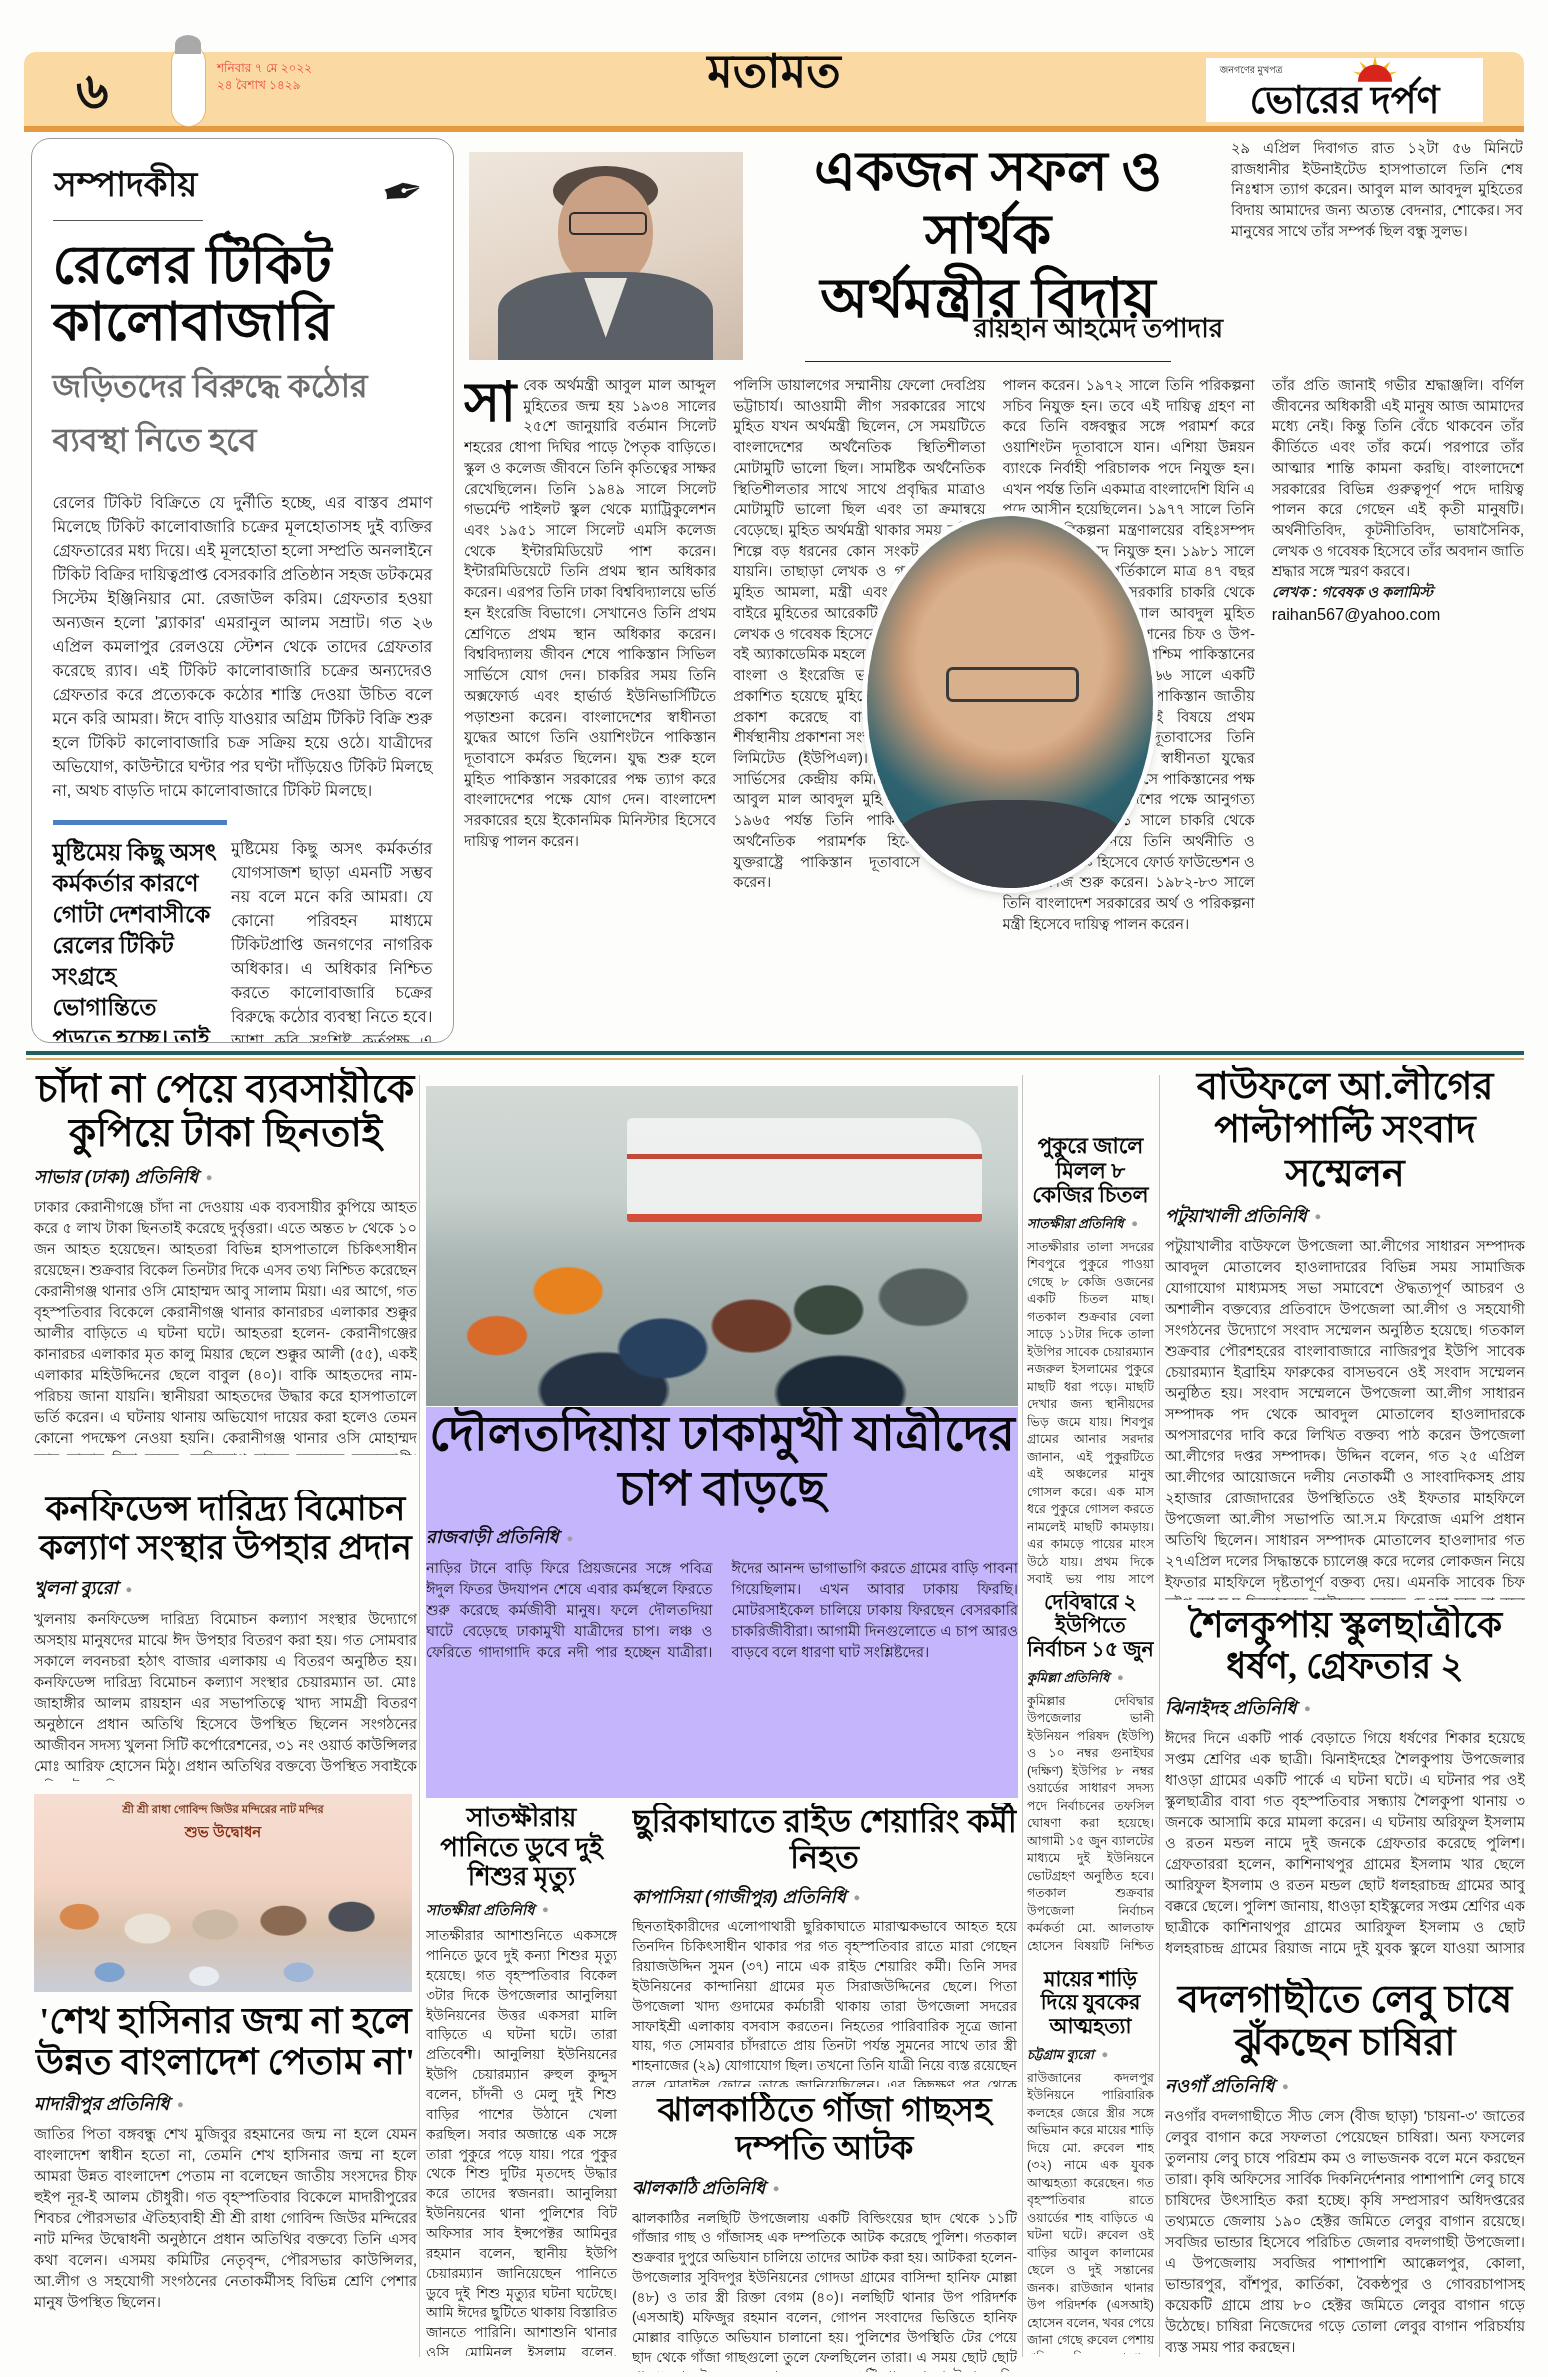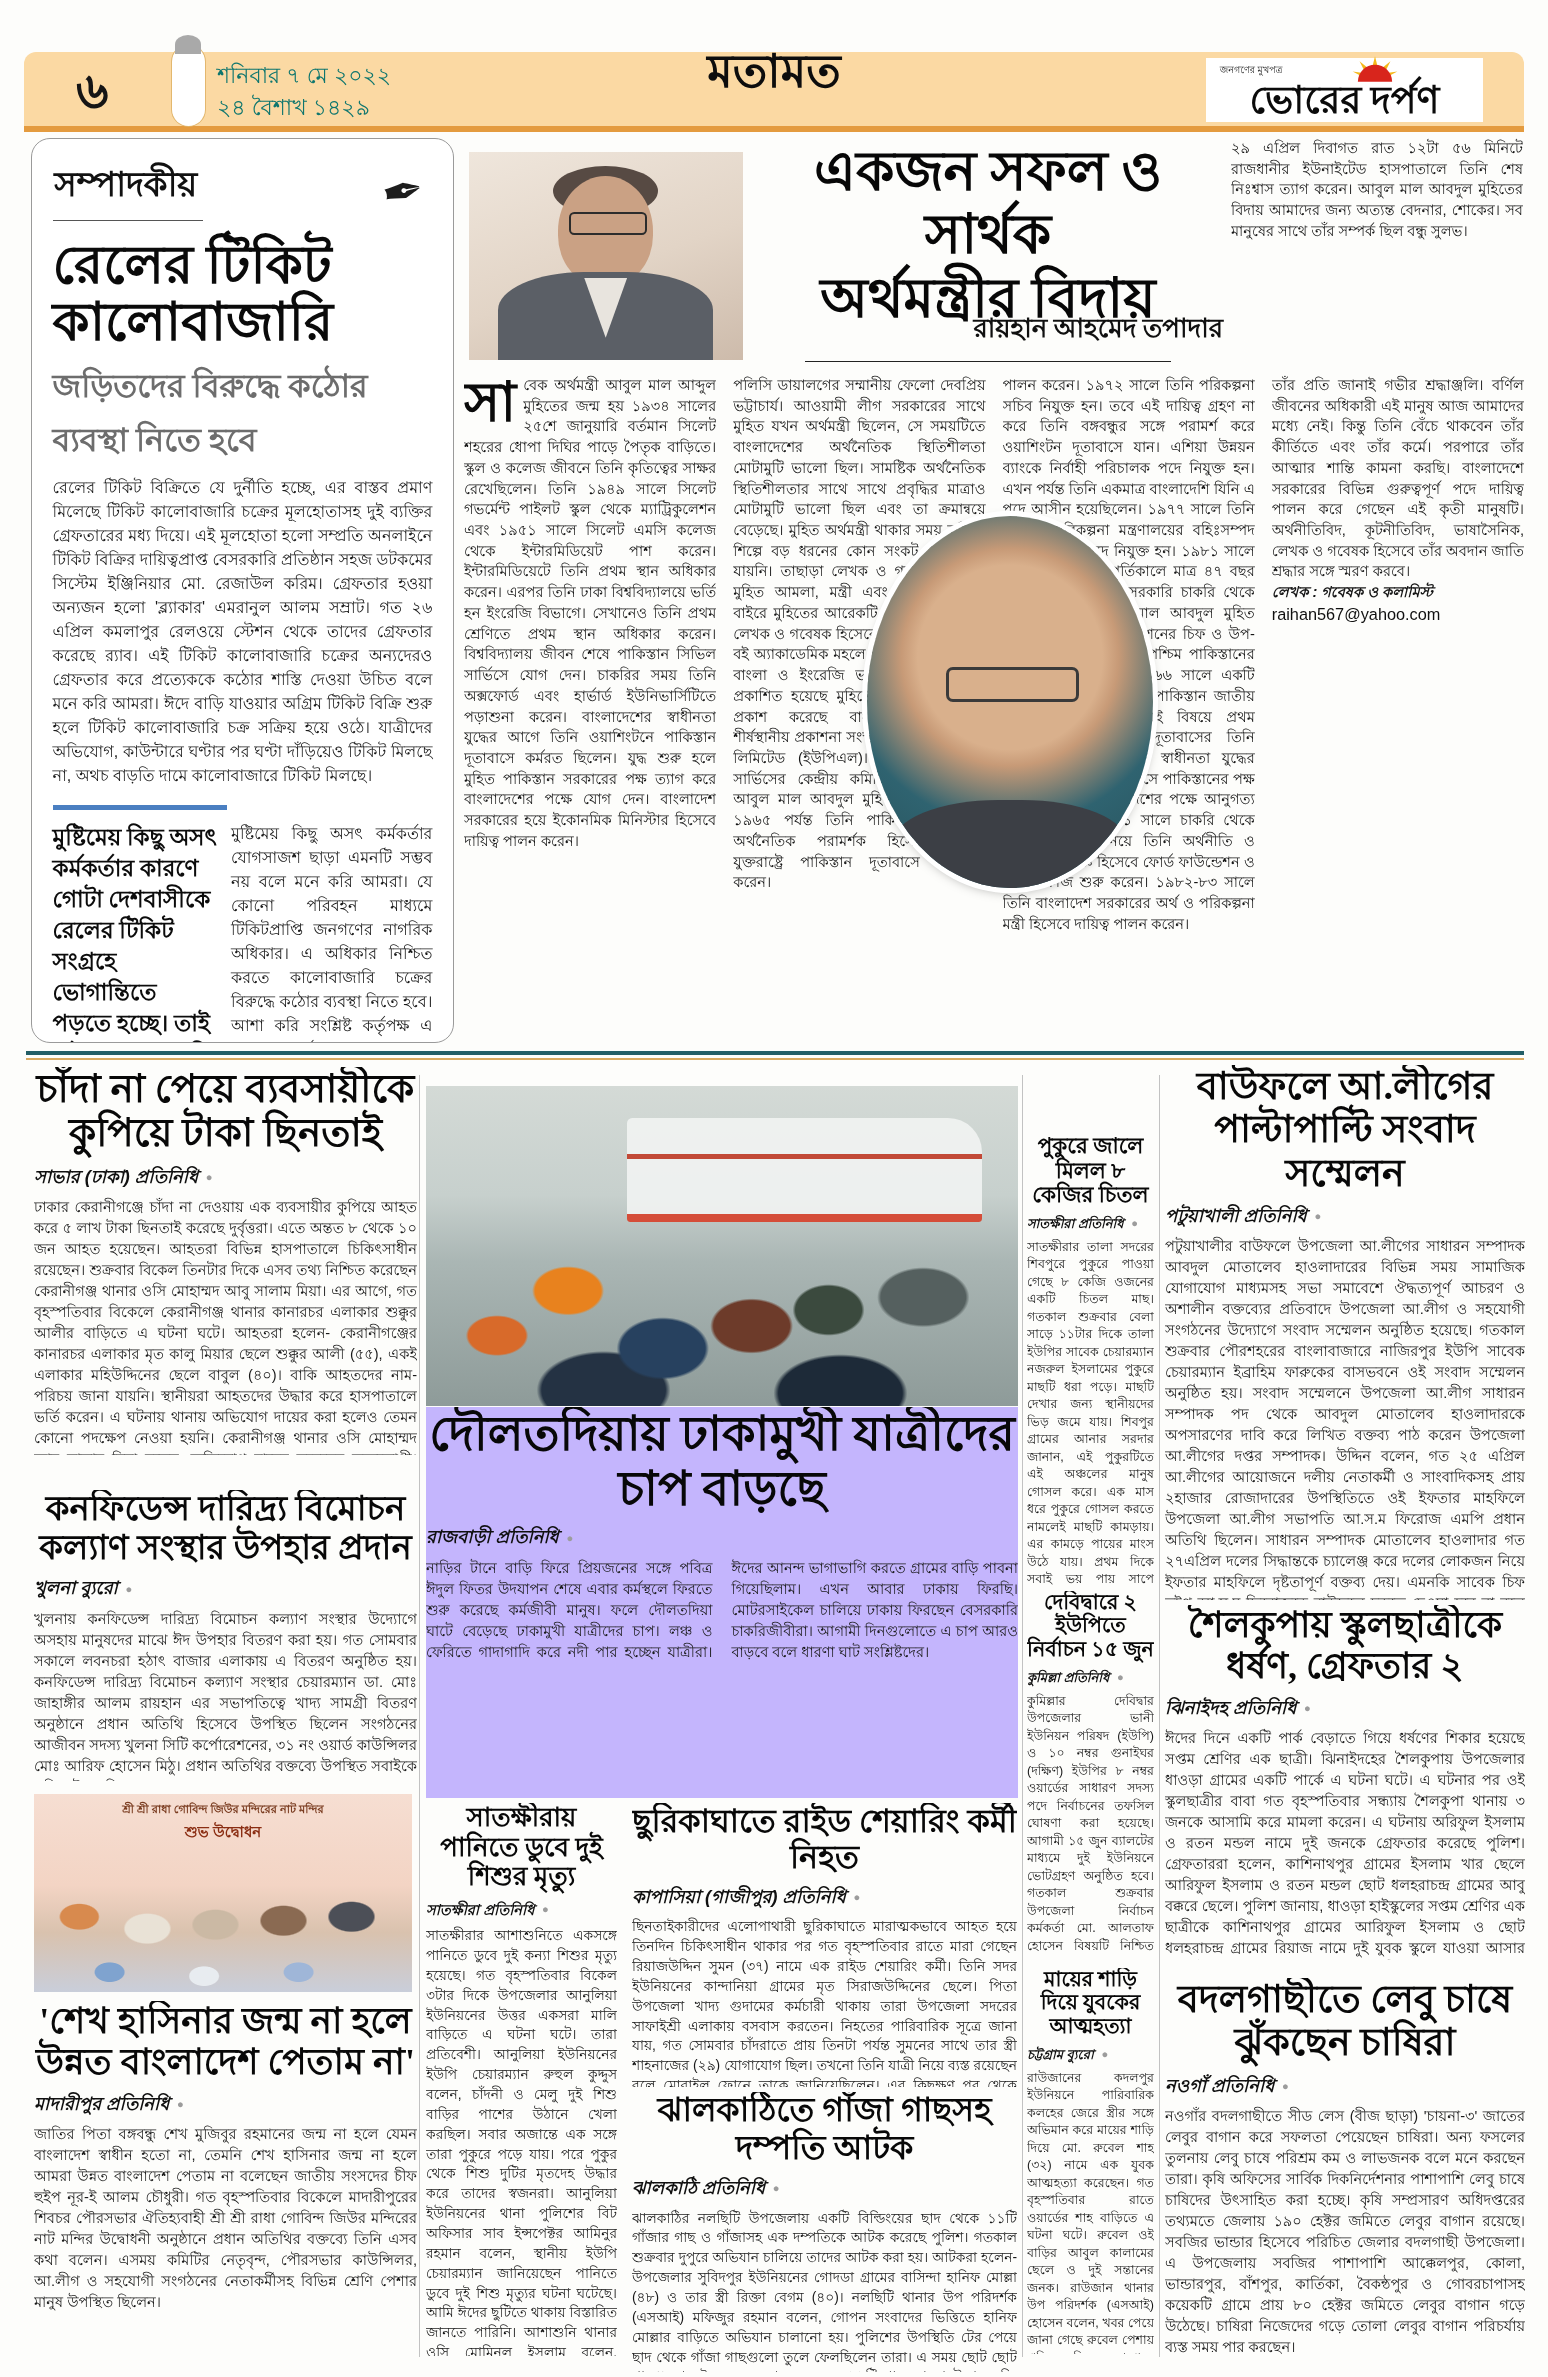--- a/index.html
+++ b/index.html
@@ -6,38 +6,38 @@
   .page{position:relative;width:1548px;height:2377px;background:#fdfdfb;margin:0 auto;
         font-family:"Liberation Sans","DejaVu Sans",sans-serif;overflow:hidden;}
   
   .topbar{position:absolute;left:24px;top:52px;width:1500px;height:74px;background:#fbd9a3;
           border-radius:12px 12px 0 0;border-bottom:6px solid #e49b3f;}
   .pageno{position:absolute;left:76px;top:53px;font-size:50px;font-weight:900;color:#151515;
           font-family:"Liberation Serif",serif;}
   .pagepill{position:absolute;left:172px;top:45px;width:33px;height:81px;background:#ffffff;
             border-radius:17px;box-shadow:0 0 0 0.9px #e0b469;}
   .pagepill .cap{position:absolute;left:3.4px;top:-10.3px;width:26px;height:19px;background:#a9a9a9;border-radius:50% 50% 0 0;}
-  .dateblock{position:absolute;left:217px;top:60px;font-size:22px;line-height:1.45;color:#0f766e;}
+  .dateblock{position:absolute;left:217px;top:60px;font-size:12px;line-height:1.45;color:#ef4444;}
   .sectiontitle{position:absolute;left:0;right:0;top:36px;text-align:center;font-size:46px;font-weight:900;
                 color:#0d0d0d;font-family:"Liberation Serif",serif;}
   .masthead{position:absolute;left:1206px;top:58px;width:277px;height:64px;background:#ffffff;
             display:flex;align-items:flex-end;justify-content:center;padding-bottom:3.4px;box-sizing:border-box;}
   .masthead .bname{font-size:38px;font-weight:900;color:#0a0a0a;font-family:"Liberation Serif",serif;line-height:1;}
   .masthead .tag{position:absolute;left:13.8px;top:5.2px;font-size:9.5px;color:#222;}
   .sun{position:absolute;left:145px;top:-1.7px;width:48px;height:26px;}
   
   .edbox{position:absolute;left:31px;top:138px;width:423px;height:905px;border:1.7px solid #9a9a9a;
          border-radius:19px;box-sizing:border-box;padding:19px 20.6px;overflow:hidden;background:#fff;}
   .edlabel{font-size:34px;font-weight:800;color:#111;font-family:"Liberation Serif",serif;
            border-bottom:1.7px solid #555;display:inline-block;padding:0 5.2px 5.2px 1.7px;}
   .penicon{position:absolute;right:29px;top:24px;font-size:50px;transform:rotate(-12deg);color:#1d1d1d;}
   .edheadline{font-size:53px;font-weight:900;line-height:1.08;color:#0a0a0a;text-align:left;
               font-family:"Liberation Serif",serif;margin-top:15.5px;}
   .edsub{font-size:32px;font-weight:700;color:#6d6d6d;margin-top:10.3px;font-family:"Liberation Serif",serif;}
-  .edbody{font-size:16px;line-height:1.5;text-align:justify;color:#191919;margin-top:7px;}
+  .edbody{font-size:16px;line-height:1.5;text-align:justify;color:#191919;margin-top:22px;}
   .pullrule{width:46%;height:4.3px;background:#4a7fc1;margin:17px 0 12px;}
   .pullrow{display:flex;gap:13.8px;}
   .pullquote{width:45%;font-size:23px;font-weight:800;line-height:1.35;color:#0c0c0c;
              font-family:"Liberation Serif",serif;}
   .pullbody{width:55%;font-size:16px;line-height:1.5;text-align:justify;color:#191919;}
   
   .mainart{position:absolute;left:464px;top:138px;width:1060px;height:910px;overflow:hidden;}
   .authorphoto{position:absolute;left:5.2px;top:13.8px;width:274px;height:208px;
                background:linear-gradient(160deg,#efe6dc 0%,#e2d4c6 55%,#cdbbab 100%);overflow:hidden;}
   .authorphoto .head{position:absolute;left:89px;top:24px;width:95px;height:110px;border-radius:50% 50% 46% 46%;

